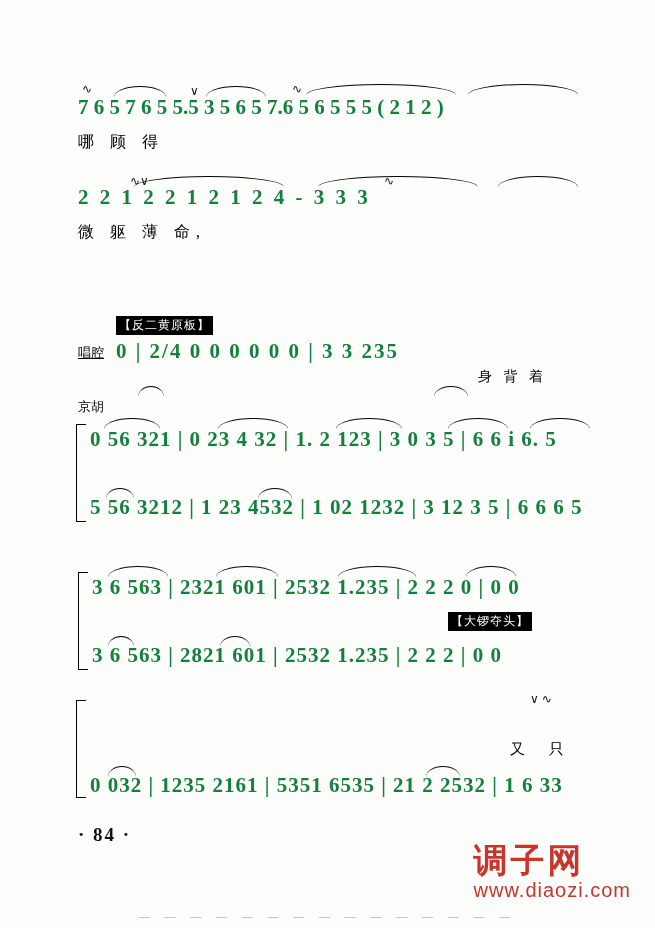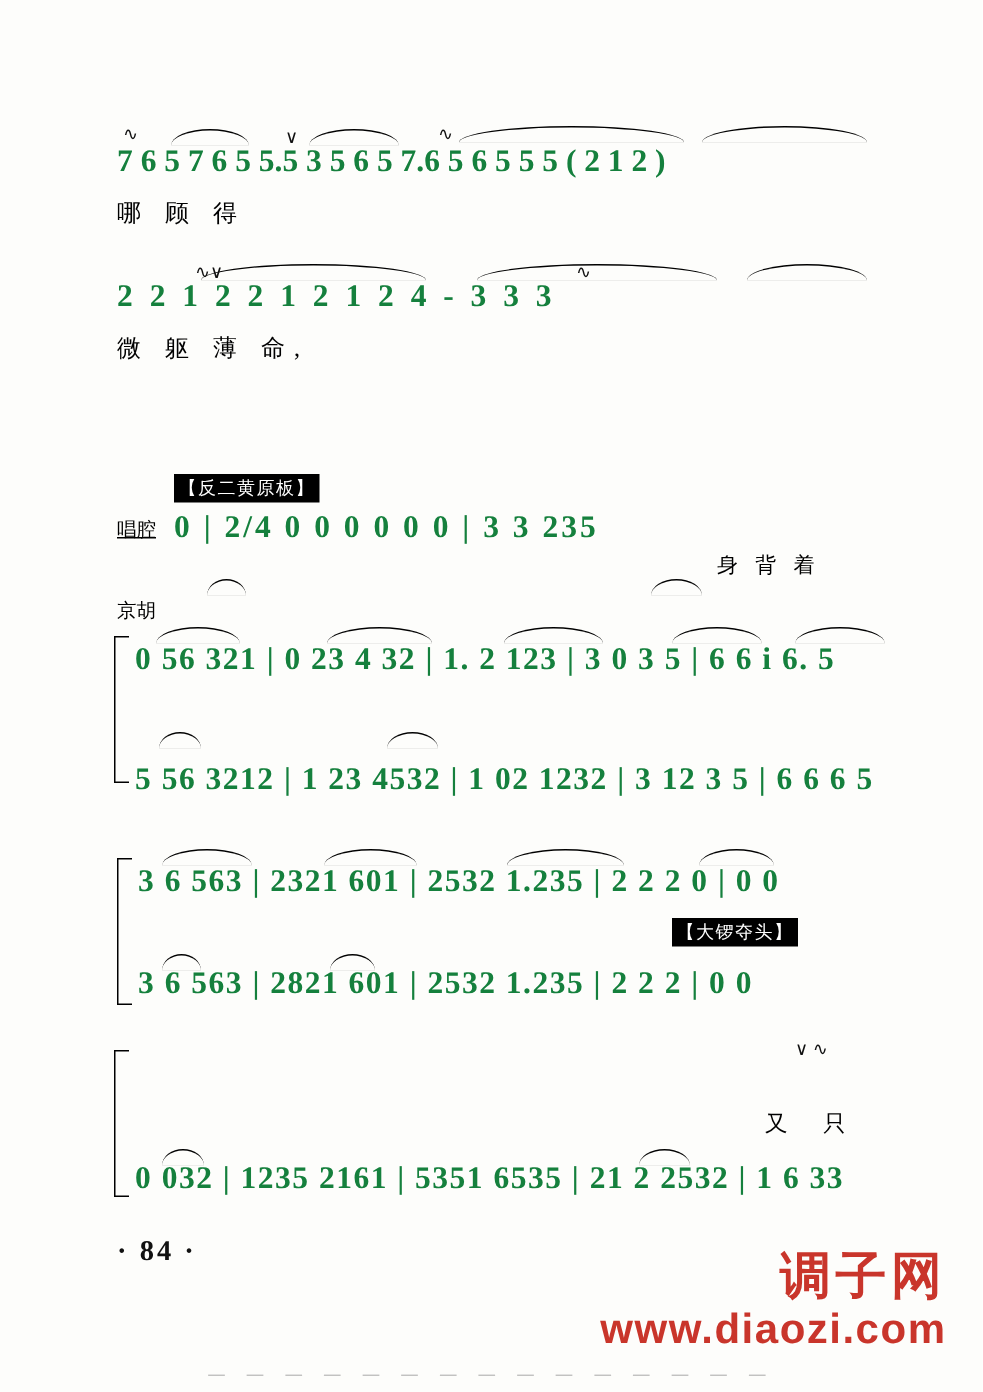--- a/index.html
+++ b/index.html
@@ -64,33 +64,32 @@
     left: 78px;
     top: 824px;
     font-size: 19px;
     font-weight: 700;
     letter-spacing: 2px;
   }
   .wm {
     position: absolute;
     right: 24px;
     bottom: 26px;
-    text-align: right;
     color: #c9352b;
     font-family: "Liberation Sans", sans-serif;
   }
   .wm .wm-main {
     font-size: 34px;
     font-weight: 700;
     letter-spacing: 3px;
     line-height: 1.1;
   }
   .wm .wm-sub {
-    font-size: 28px;
-    font-weight: 700;
+    font-size: 20px;
+    font-weight: 400;
     letter-spacing: 1px;
   }
   .dashes {
     position: absolute;
     left: 0;
     bottom: 6px;
     width: 655px;
     text-align: center;
     color: #999;
     font-size: 11px;
@@ -149,21 +148,21 @@
     <div class="bracket" style="left:-2px; top:0px; height:96px;"></div>
 
     <div class="slurtop" style="left:26px; top:-6px; width:56px;"></div>
     <div class="slurtop" style="left:140px; top:-6px; width:70px;"></div>
     <div class="slurtop" style="left:258px; top:-6px; width:66px;"></div>
     <div class="slurtop" style="left:370px; top:-6px; width:60px;"></div>
     <div class="slurtop" style="left:452px; top:-6px; width:60px;"></div>
 
     <div class="numrow" style="position:absolute; left:12px; top:4px; letter-spacing:1px;">0 56 321 | 0 23 4 32 | 1. 2 123 | 3 0   3 5 | 6 6 i 6. 5</div>
 
-    <div class="numrow" style="position:absolute; left:12px; top:72px; letter-spacing:1px;margin-top:12px;">5 56 3212 | 1 23 4532 | 1 02 1232 | 3 12 3 5 | 6 6 6 5</div>
+    <div class="numrow" style="position:absolute; left:12px; top:72px; letter-spacing:1px;">5 56 3212 | 1 23 4532 | 1 02 1232 | 3 12 3 5 | 6 6 6 5</div>
     <div class="slurtop" style="left:28px; top:64px; width:28px;"></div>
     <div class="slurtop" style="left:180px; top:64px; width:34px;"></div>
   </div>
 
   <div class="sysblock" style="left:80px; top:572px; width:520px; height:110px;">
     <div class="bracket" style="left:-2px; top:0px; height:96px;"></div>
 
     <div class="slurtop" style="left:28px; top:-6px; width:60px;"></div>
     <div class="slurtop" style="left:136px; top:-6px; width:62px;"></div>
     <div class="slurtop" style="left:258px; top:-6px; width:78px;"></div>

